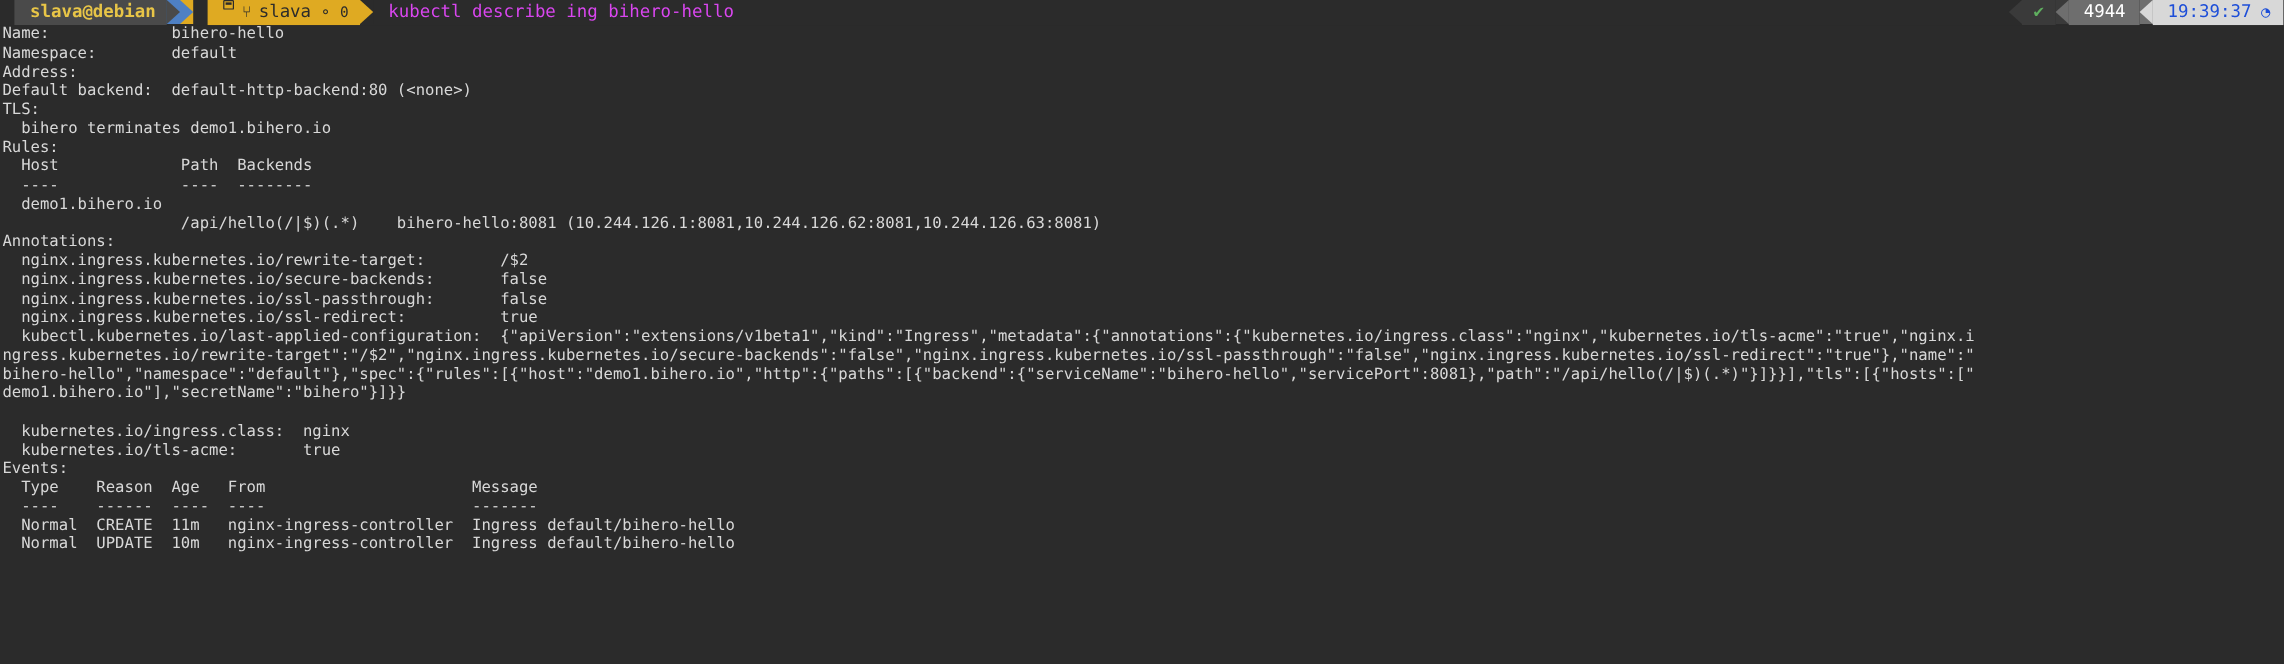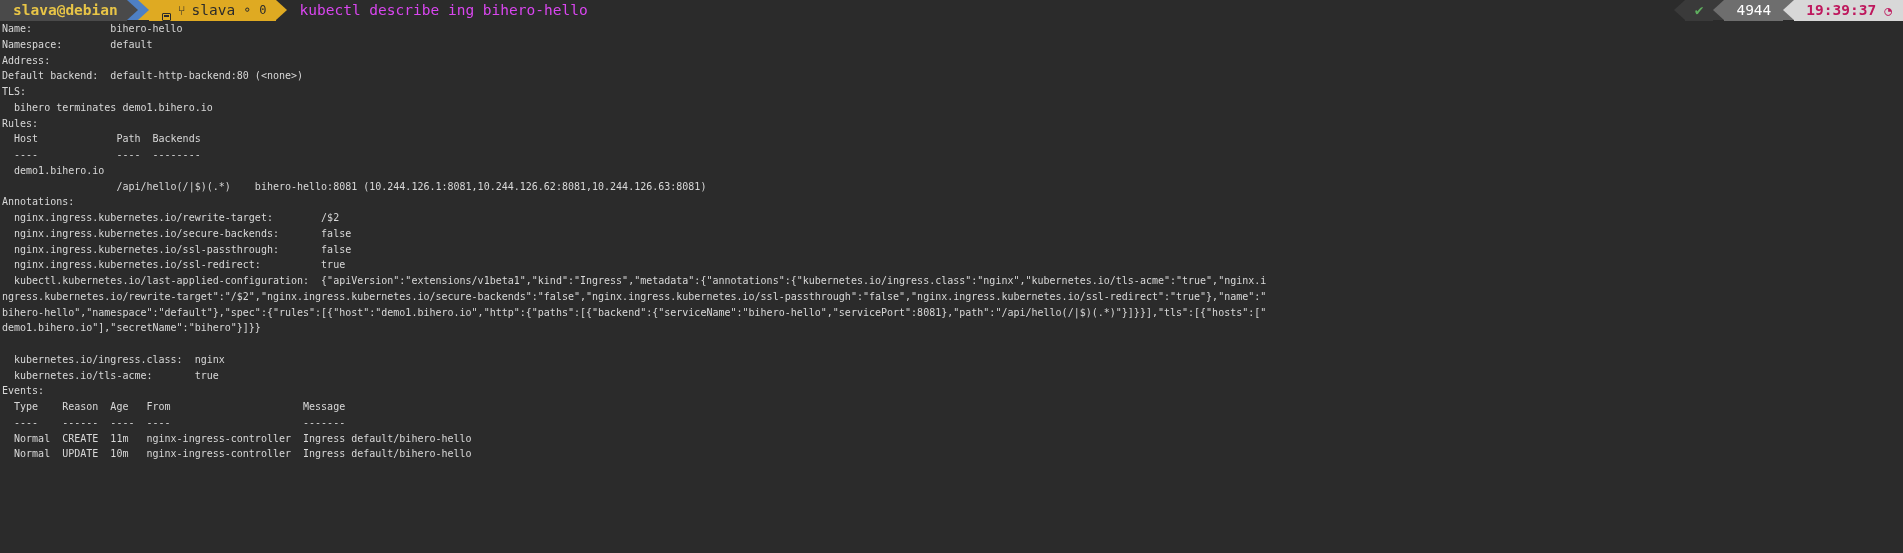--- a/index.html
+++ b/index.html
@@ -22,24 +22,25 @@
     background: #2b2b2b;
     display: flex;
     align-items: stretch;
     font-size: 14.5px;
     line-height: 21px;
     white-space: nowrap;
     overflow: hidden;
   }
   .seg {
     display: flex;
-    align-items: flex-end;
+    align-items: flex-start;
     padding: 0 9px 0 11px;
     height: 21px;
     box-sizing: border-box;
+    margin-left: 12px;
   }
   .seg-user {
     background: #4a4a4a;
     color: #e8c547;
     font-weight: bold;
     padding-left: 13px;
   }
   .seg-path {
     background: #4e80c4;
     color: #1c1c1c;
@@ -110,28 +111,28 @@
     width: 0; height: 0;
     border-top: 10.5px solid transparent;
     border-bottom: 10.5px solid transparent;
     flex: 0 0 auto;
   }
   .arr-bg-ok   { border-right: 11px solid #3a3a3a; }
   .arr-ok-num  { border-right: 11px solid #6e6e6e; background: #3a3a3a; }
   .arr-num-clk { border-right: 11px solid #d8d8d8; background: #6e6e6e; }
   .st-ok   { background: #3a3a3a; color: #5faf5f; padding: 0 10px; display:flex; align-items:center; }
   .st-num  { background: #6e6e6e; color: #ffffff; padding: 0 12px; display:flex; align-items:center; }
-  .st-clk  { background: #d8d8d8; color: #be185d; padding: 0 11px 0 12px; display:flex; align-items:flex-end;font-weight:bold; }
+  .st-clk  { background: #d8d8d8; color: #1d4ed8; padding: 0 11px 0 12px; display:flex; align-items:flex-end; }
   .clock-glyph { margin-left: 8px; font-size: 13px; }
 
   
   .term {
     padding: 0 0 0 2px;
     color: #d8d8d8;
-    font-size: 10px;
+    font-size: 13px;
     line-height: 15.75px;
     white-space: pre;
     letter-spacing: 0px;
   }
   .term .line {
     height: 15.75px;
     white-space: pre;
     overflow: hidden;
   }
 </style>

